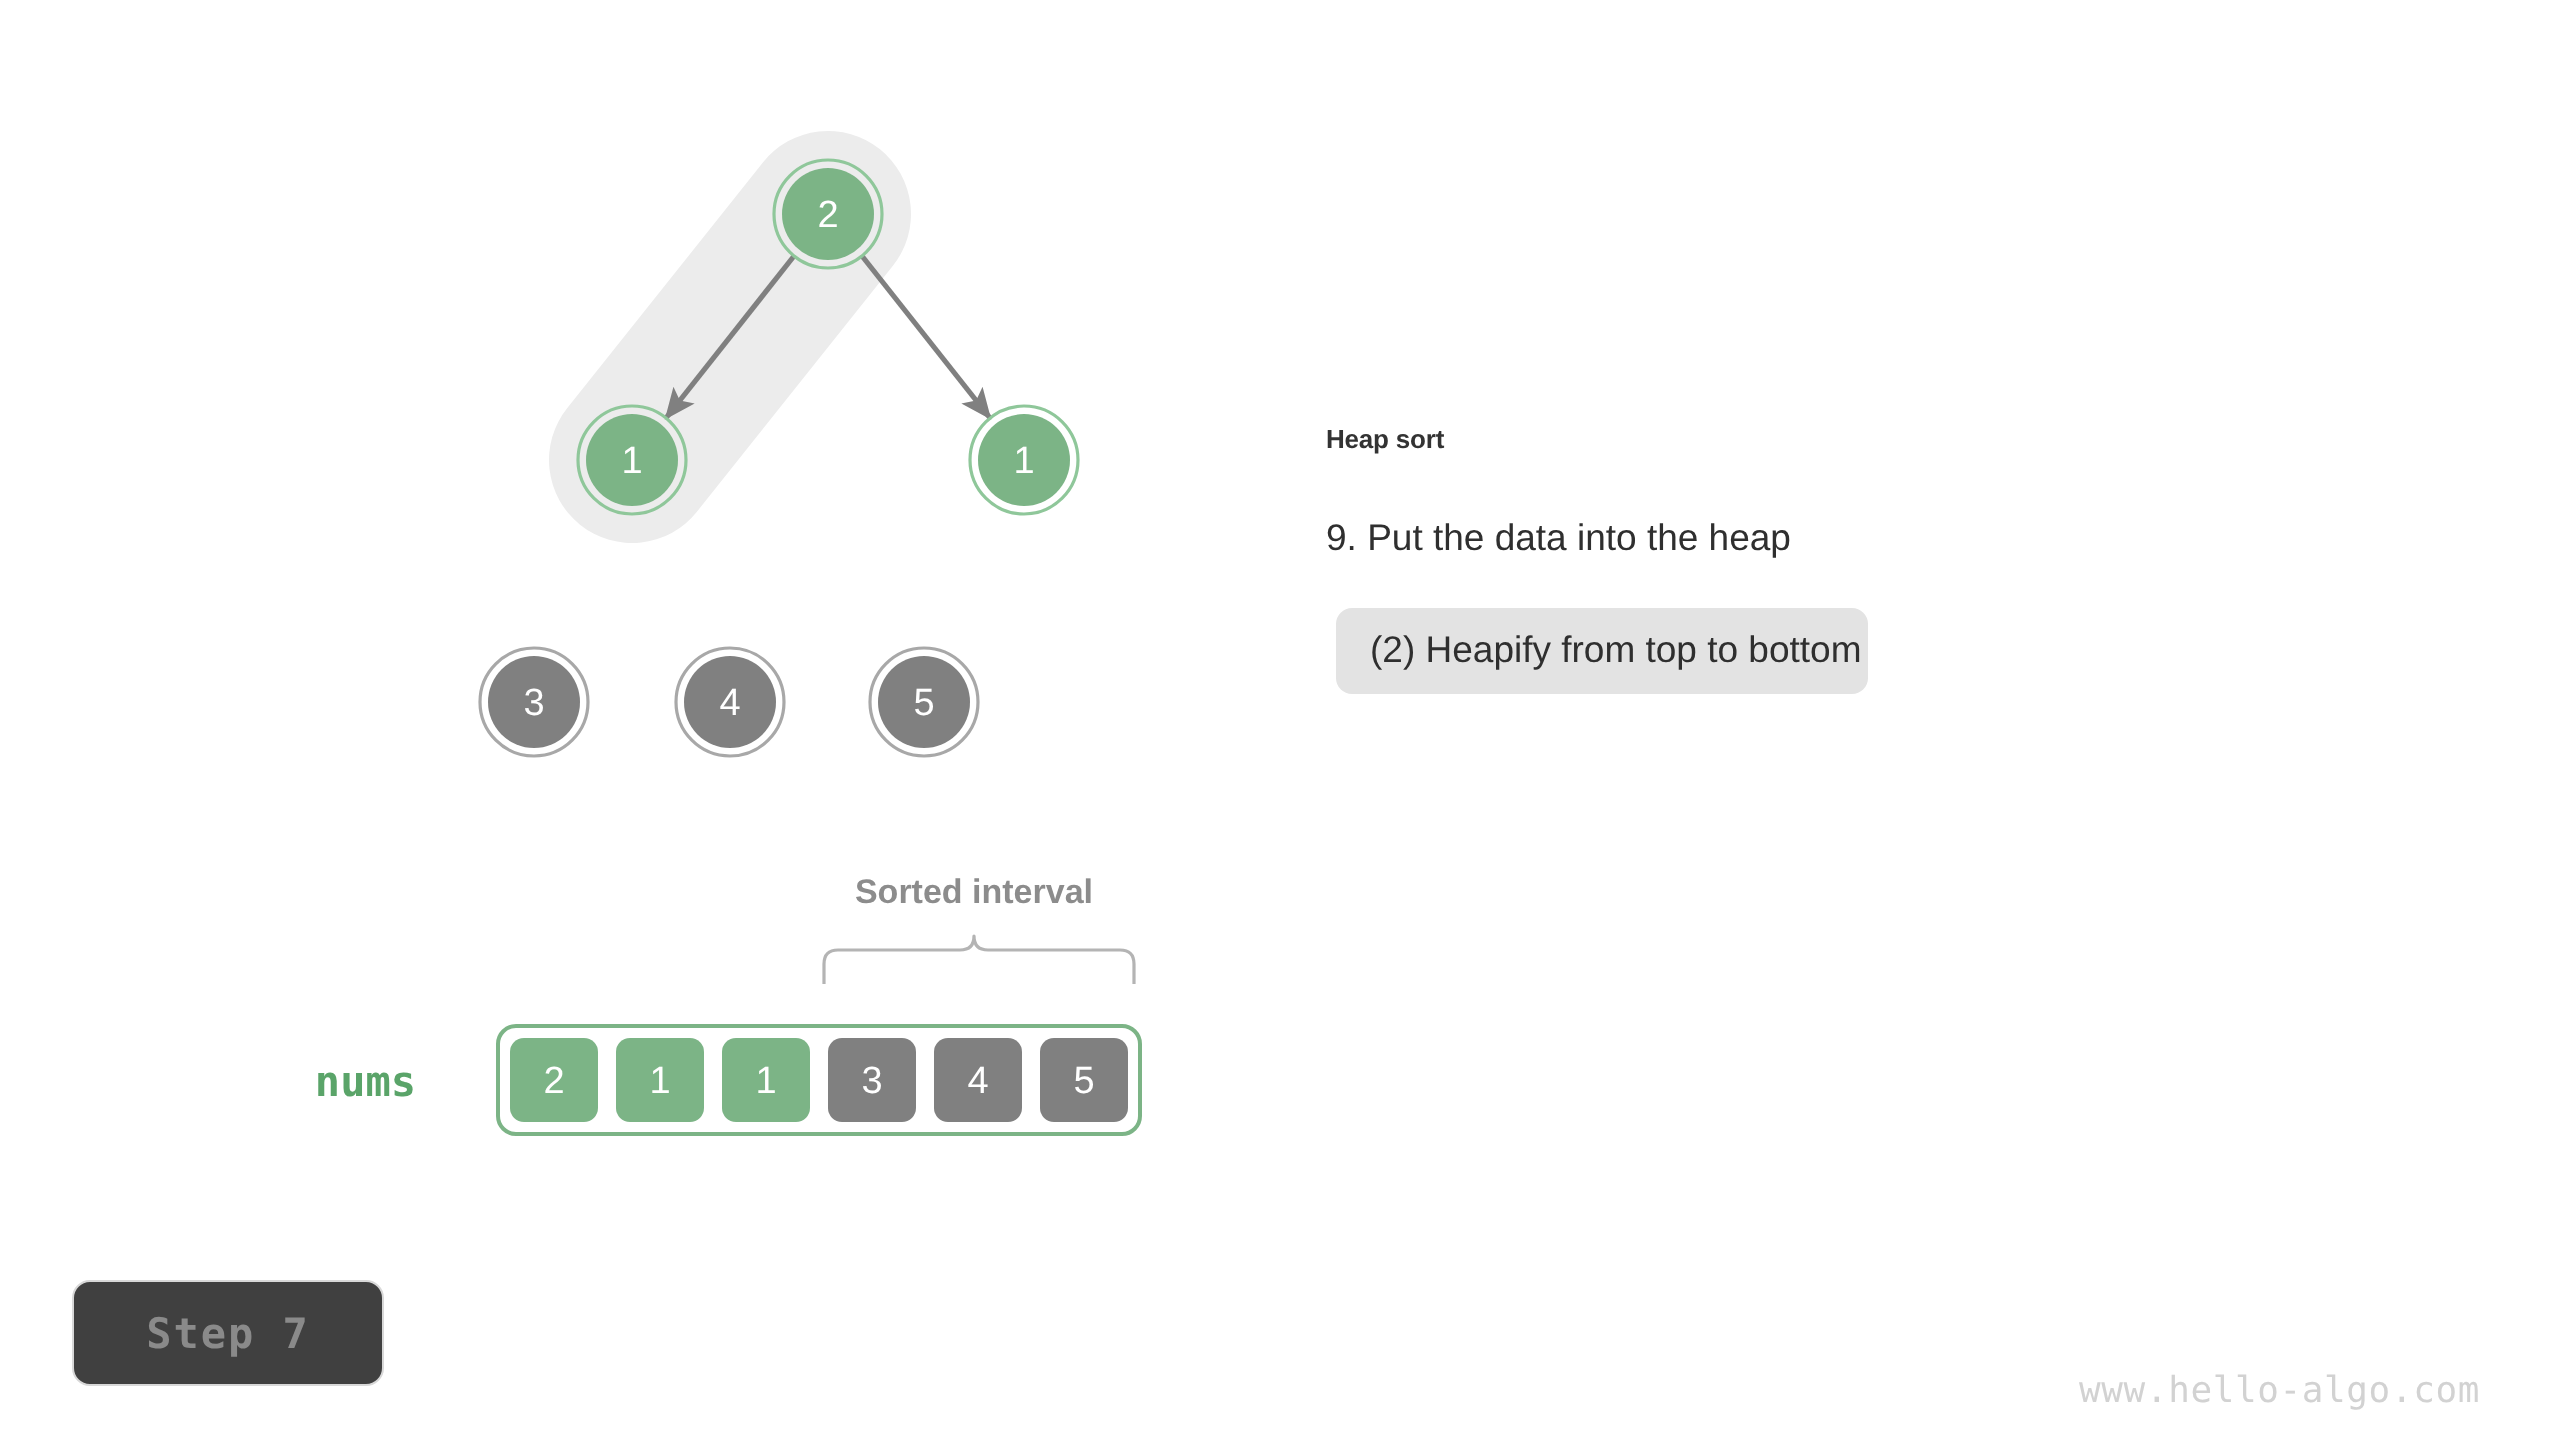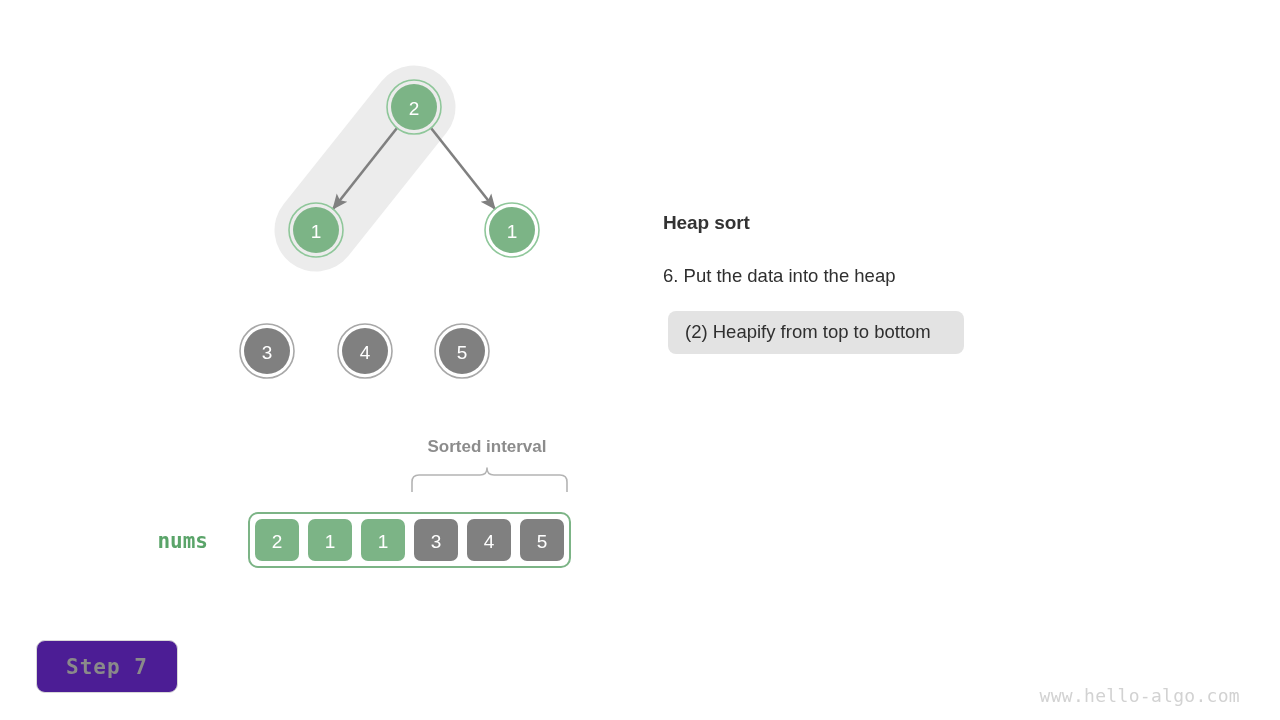--- a/index.html
+++ b/index.html
@@ -59,57 +59,57 @@
   }
 
   
   #text-panel {
     position: absolute;
     left: 663px;
     top: 212px;
     width: 580px;
   }
   #heap-sort-title {
-    font-size: 19px;
+    font-size: 13px;
     font-weight: bold;
     color: #333333;
     margin: 0 0 30px 0;
     letter-spacing: -0.1px;
   }
   .step-line {
     font-size: 18.5px;
     color: #2f2f2f;
     line-height: 1.3;
     margin-bottom: 23px;
     white-space: nowrap;
   }
   .step-line.sub {
     margin-left: 22px;
     margin-bottom: 19px;
   }
   .step-line.highlight {
     display: inline-block;
     background: #e3e3e3;
     border-radius: 8px;
-    padding: 9px 33px 10px 17px;
+    padding: 9px 3px 10px 17px;
     margin-left: 5px;
     margin-bottom: 0;
   }
 
   
   #step-badge {
     position: absolute;
     left: 36px;
     top: 640px;
-    width: 142px;
+    width: 156px;
     height: 53px;
     box-sizing: border-box;
     border: 1.5px solid #d8d8d8;
     border-radius: 9px;
-    background: #4c1d95;
+    background: #404040;
     display: flex;
     align-items: center;
     justify-content: center;
     font-family: "DejaVu Sans Mono", monospace;
     font-size: 21px;
     font-weight: bold;
     color: #8a8a8a;
     letter-spacing: 1px;
   }
 
@@ -216,19 +216,19 @@
         <rect x="520" y="519" width="44" height="42" rx="7" ry="7" fill="#808080"></rect>
         <text class="array-cell-label" x="542" y="541">5</text>
       </g>
     </g>
   </svg>
 </div>
 
 <div id="text-panel">
   <h1 id="heap-sort-title">Heap sort</h1>
 
-  <div class="step-line">6. Put the data into the heap</div>
+  <div class="step-line">9. Put the data into the heap</div>
   <div class="step-line sub highlight">(2) Heapify from top to bottom</div>
 </div>
 
 <div id="step-badge">Step 7</div>
 
 <div id="watermark">www.hello-algo.com</div>
 
 </body></html>

